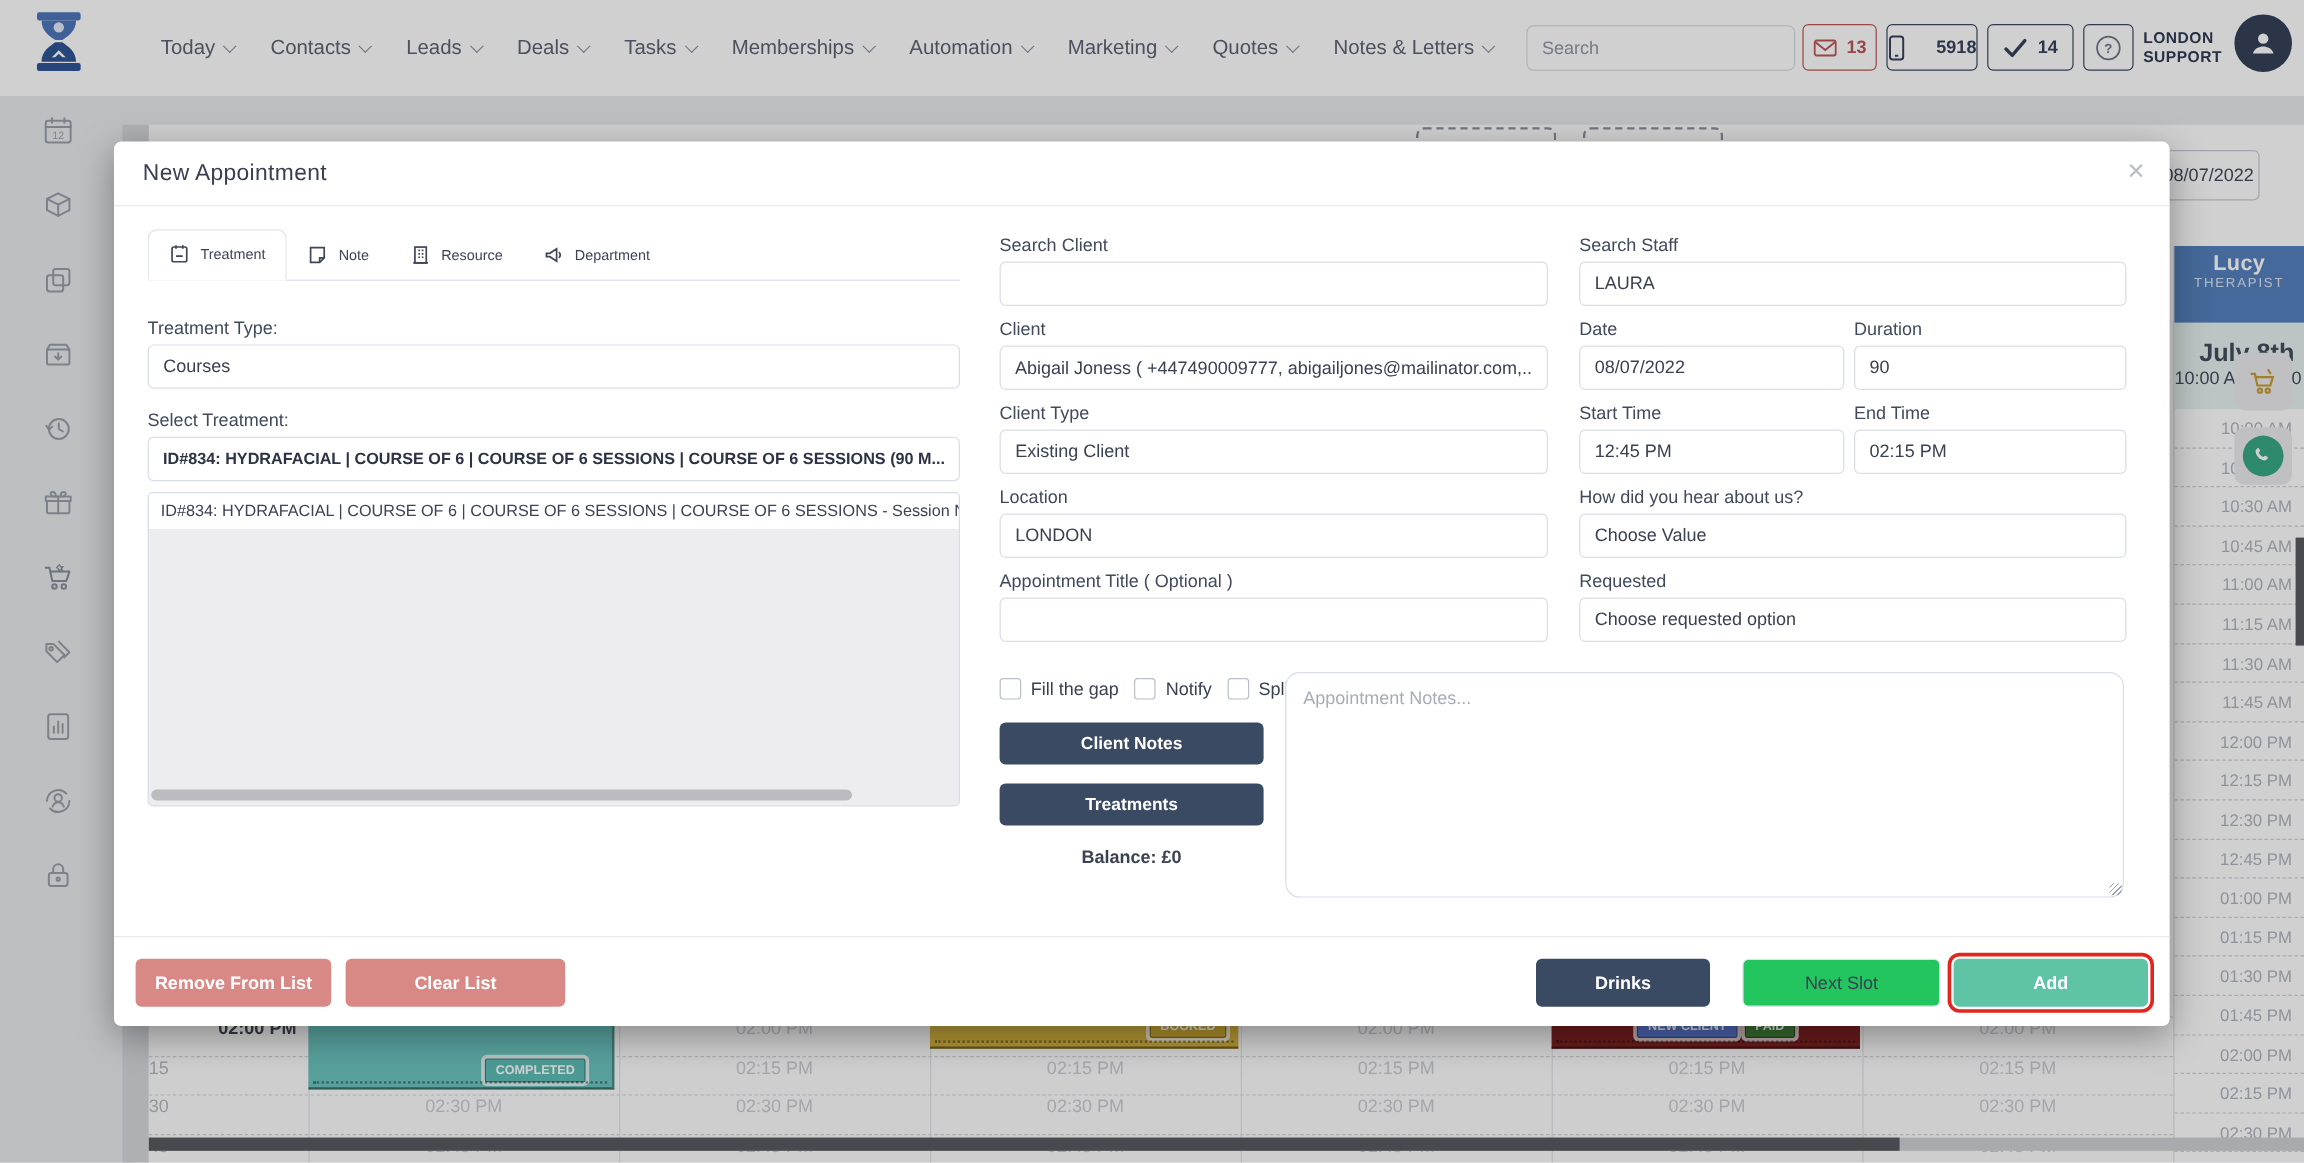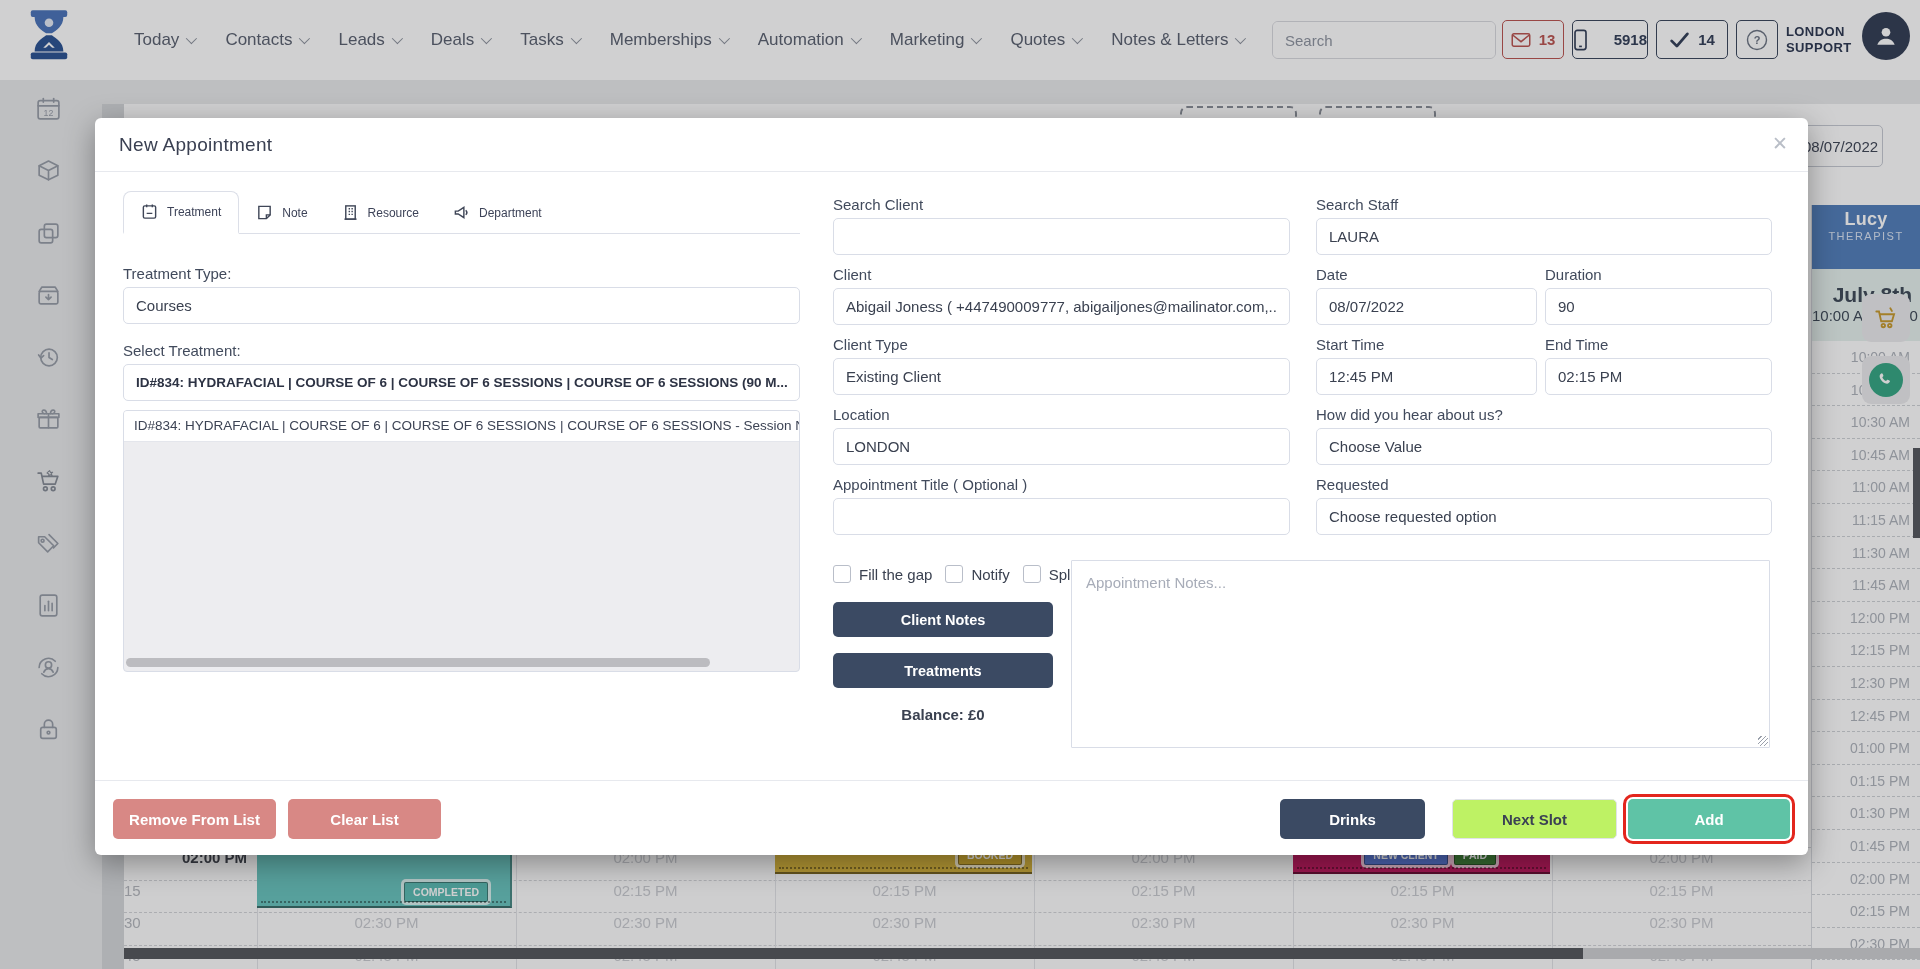--- a/index.html
+++ b/index.html
@@ -95,27 +95,27 @@
   .list-item { height:31px; background:#fff; border-bottom:1px solid #e4e6ec; font-size:13.5px; color:#3c4354; padding:7px 10px 0 10px; white-space:nowrap; overflow:hidden; cursor:pointer; }
   .list-scroll { position:absolute; left:2px; bottom:4px; width:584px; height:9px; background:#bcbcc0; border-radius:5px; cursor:pointer; }
 
   .cb-row { position:absolute; left:738px; top:447px; display:flex; align-items:center; gap:13px; }
   .cb { display:flex; align-items:center; gap:8px; font-size:15px; color:#3a4150; white-space:nowrap; }
   .cb .box { width:18px; height:18px; border:1px solid #b9bec9; border-radius:3px; background:#fff; cursor:pointer; }
 
   .btn { border:none; border-radius:5px; font-family:inherit; font-weight:700; cursor:pointer; }
   .btn-navy { background:#3b4a63; color:#fff; }
   .btn-salmon { background:#d88885; color:#fff; }
-  .btn-plain { background:#bef264; color:#3b4154; border:1px solid #e0e2e8; font-weight:700; }
+  .btn-plain { background:#22c55e; color:#3b4154; border:1px solid #e0e2e8; font-weight:400; }
   .btn-add { background:#5fc3a6; color:#fff; outline:3px solid #e3261d; outline-offset:2px; }
   .btn-notes { position:absolute; left:738px; top:484px; width:220px; height:35px; font-size:14.5px; }
   .btn-treat { position:absolute; left:738px; top:535px; width:220px; height:35px; font-size:14.5px; }
   .balance { position:absolute; left:738px; top:588px; width:220px; text-align:center; font-size:15px; font-weight:600; color:#3a4150; }
 
-  .notes-area { position:absolute; left:976px; top:442px; width:699px; height:188px; border:1px solid #d9dde7; border-radius:1px; padding:13px 14px; font-size:15px; color:#0f766e; font-family:inherit; resize:none; outline:none; }
+  .notes-area { position:absolute; left:976px; top:442px; width:699px; height:188px; border:1px solid #d9dde7; border-radius:12px; padding:13px 14px; font-size:15px; color:#0f766e; font-family:inherit; resize:none; outline:none; }
   .notes-area::placeholder { color:#a7acb8; }
   .resize-grip { position:absolute; left:1663px; top:618px; width:10px; height:10px; background:repeating-linear-gradient(135deg,transparent,transparent 2px,#9aa0ab 2px,#9aa0ab 3px); }
 
   .m-foot { position:absolute; left:0; top:662px; width:100%; height:75px; border-top:1px solid #e7e9ee; }
   .fb { position:absolute; top:18px; height:40px; font-size:15px; }
 </style>
 </head>
 <body>
 
 <div id="app">
@@ -358,21 +358,21 @@
           <div class="wm" style="top: 106.8px;">02:45 PM</div>
         </div>
       </div>
 
     <div class="appt appt-teal" style="background: rgb(104, 196, 189);">
       <span class="badge badge-completed" style="background: rgb(91, 188, 179);">COMPLETED</span>
     </div>
     <div class="appt appt-gold" style="background: rgb(214, 179, 58);">
       <span class="badge badge-booked" style="background: rgb(207, 169, 46);">BOOKED</span>
     </div>
-    <div class="appt appt-green" style="background: #be185d;">
+    <div class="appt appt-green" style="background: #7f1d1d;">
       <span class="badge-row">
         <span class="badge" style="background: rgb(86, 115, 207);">NEW CLIENT</span>
         <span class="badge" style="background: rgb(61, 125, 53);">PAID</span>
       </span>
     </div>
   </div>
 
   <div class="hscroll">
       <div class="hthumb"></div>
     </div>
@@ -468,19 +468,19 @@
     <div class="f-label" style="left:1221px; top:288px">How did you hear about us?</div>
     <input class="f-input" style="left: 1221px; top: 310px; width: 456px;" value="Choose Value">
     <div class="f-label" style="left:1221px; top:358px">Requested</div>
     <input class="f-input" style="left: 1221px; top: 380px; width: 456px;" value="Choose requested option">
 
     <textarea class="notes-area" placeholder="Appointment Notes..." style=""></textarea>
     <div class="resize-grip"></div>
 
     <div class="m-foot">
       <button class="btn btn-salmon fb" style="left:18px; width:163px">Remove From List</button>
-      <button class="btn btn-salmon fb" style="left:193px; width:153px">Clear List</button>
+      <button class="btn btn-salmon fb" style="left:193px; width:183px">Clear List</button>
       <button class="btn btn-navy fb" style="left:1185px; width:145px">Drinks</button>
       <button class="btn btn-plain fb" style="left:1357px; width:165px">Next Slot</button>
       <button class="btn btn-add fb" style="left:1533px; width:162px">Add</button>
     </div>
   </div>
 </div>
 
 </body></html>

